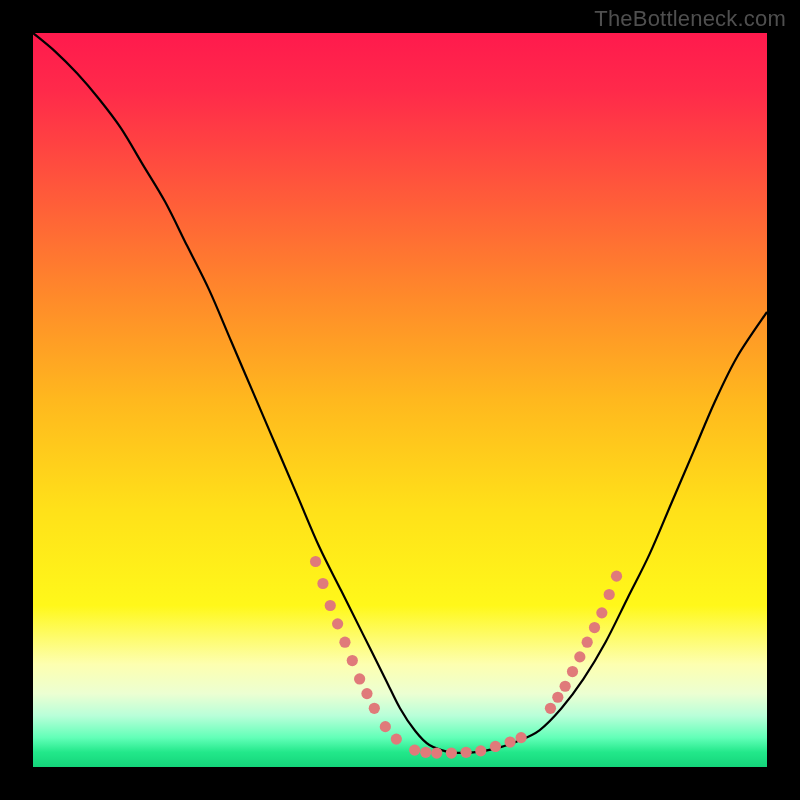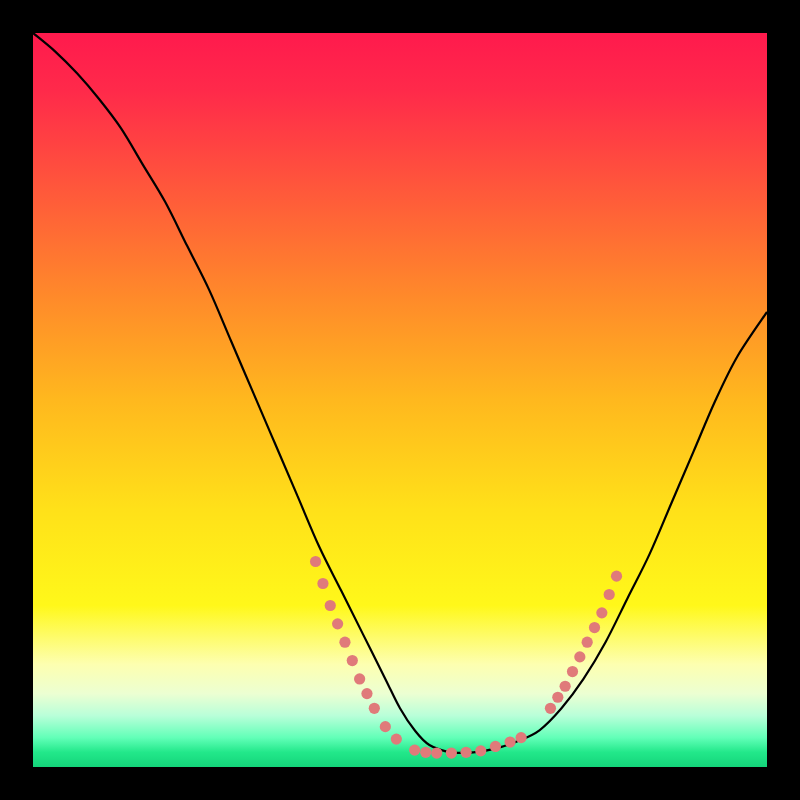--- a/index.html
+++ b/index.html
@@ -56,20 +56,21 @@
     left: 0;
     top: 0;
     width: 734px;
     height: 734px;
   }
 </style>
 </head>
 <body>
 
 <div class="frame">
+  <div class="watermark">TheBottleneck.com</div>
   <div class="plot-area">
     <svg class="overlay" viewBox="0 0 734 734" preserveAspectRatio="none">
       <path id="curve-path" fill="none" stroke="#000000" stroke-width="2.2" d="M 0 0 C 3.67 3.058333333333337 14.68 11.621666666666687 22.02 18.350000000000023 C 29.36 25.078333333333358 36.699999999999996 32.41833333333335 44.04 40.370000000000005 C 51.38 48.32166666666666 58.72 56.884999999999955 66.06 66.05999999999995 C 73.4 75.23499999999994 80.74 84.40999999999995 88.08 95.41999999999996 C 95.42 106.42999999999996 102.75999999999999 119.88666666666667 110.1 132.12 C 117.44 144.35333333333332 124.78 155.36333333333326 132.12 168.81999999999994 C 139.46 182.2766666666666 146.79999999999998 198.18 154.14 212.86 C 161.48 227.54000000000002 168.82 240.99666666666664 176.16 256.9 C 183.5 272.8033333333333 190.84 291.15333333333336 198.18 308.28000000000003 C 205.52 325.4066666666667 212.85999999999999 342.5333333333333 220.2 359.65999999999997 C 227.54 376.78666666666663 234.88 393.91333333333336 242.22 411.04 C 249.56 428.1666666666667 256.90000000000003 445.29333333333335 264.24 462.42 C 271.58 479.5466666666667 278.92 497.89666666666665 286.26 513.8 C 293.59999999999997 529.7033333333333 300.93999999999994 543.1600000000001 308.28 557.84 C 315.62 572.52 322.96000000000004 587.2 330.3 601.88 C 337.64 616.56 346.2033333333333 633.6866666666666 352.32 645.92 C 358.43666666666667 658.1533333333333 362.1066666666667 666.7166666666667 367 675.28 C 371.8933333333333 683.8433333333332 376.7866666666667 691.1833333333333 381.68 697.3 C 386.5733333333333 703.4166666666666 390.24333333333334 708.31 396.36 711.98 C 402.4766666666667 715.6500000000001 411.03999999999996 718.0966666666667 418.37999999999994 719.32 C 425.7199999999999 720.5433333333334 433.05999999999995 719.9316666666667 440.4 719.32 C 447.74 718.7083333333334 455.08000000000004 717.485 462.42 715.65 C 469.76 713.8149999999999 477.1 711.3683333333333 484.44 708.31 C 491.78 705.2516666666666 499.12 702.805 506.46 697.3 C 513.8 691.795 521.14 683.8433333333332 528.48 675.28 C 535.82 666.7166666666667 543.16 656.93 550.5 645.92 C 557.84 634.91 565.18 622.6766666666667 572.52 609.22 C 579.86 595.7633333333333 587.2 579.8600000000001 594.5400000000001 565.1800000000001 C 601.8800000000001 550.5 609.2199999999999 537.0433333333333 616.56 521.14 C 623.9 505.2366666666666 631.24 486.88666666666666 638.58 469.76 C 645.9200000000001 452.6333333333333 653.26 435.50666666666666 660.6 418.38 C 667.94 401.25333333333333 675.28 382.9033333333333 682.62 367 C 689.96 351.0966666666667 696.0766666666666 337.64 704.64 322.96 C 713.2033333333334 308.28 729.1066666666667 286.26 734 278.92"></path>
       <g id="dot-layer">
           <circle cx="282.59000000000003" cy="528.48" r="5.6" fill="#e07a7a"></circle>
           <circle cx="289.93" cy="550.5" r="5.6" fill="#e07a7a"></circle>
           <circle cx="297.27000000000004" cy="572.52" r="5.6" fill="#e07a7a"></circle>
           <circle cx="304.61" cy="590.87" r="5.6" fill="#e07a7a"></circle>
           <circle cx="311.95" cy="609.22" r="5.6" fill="#e07a7a"></circle>
           <circle cx="319.29" cy="627.57" r="5.6" fill="#e07a7a"></circle>

